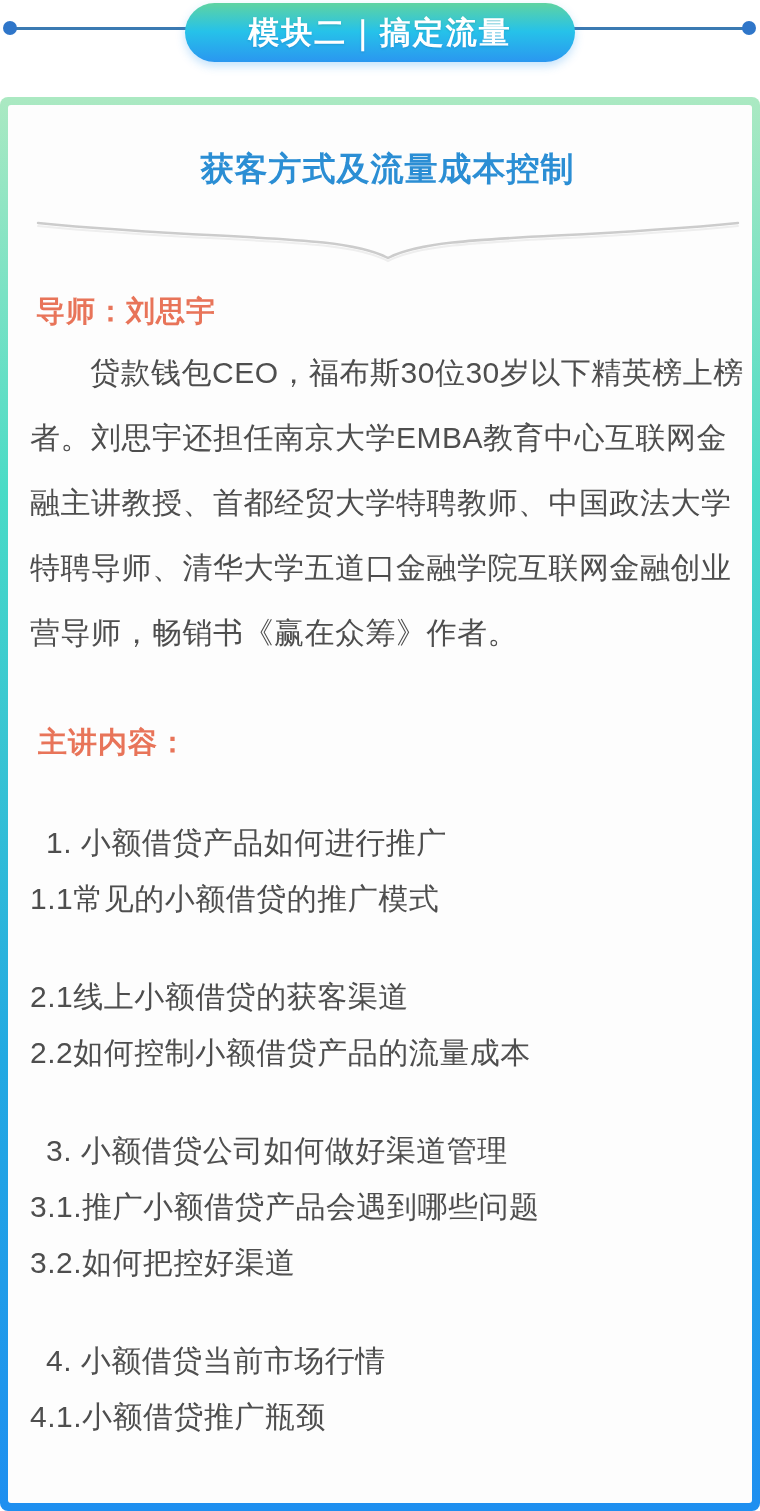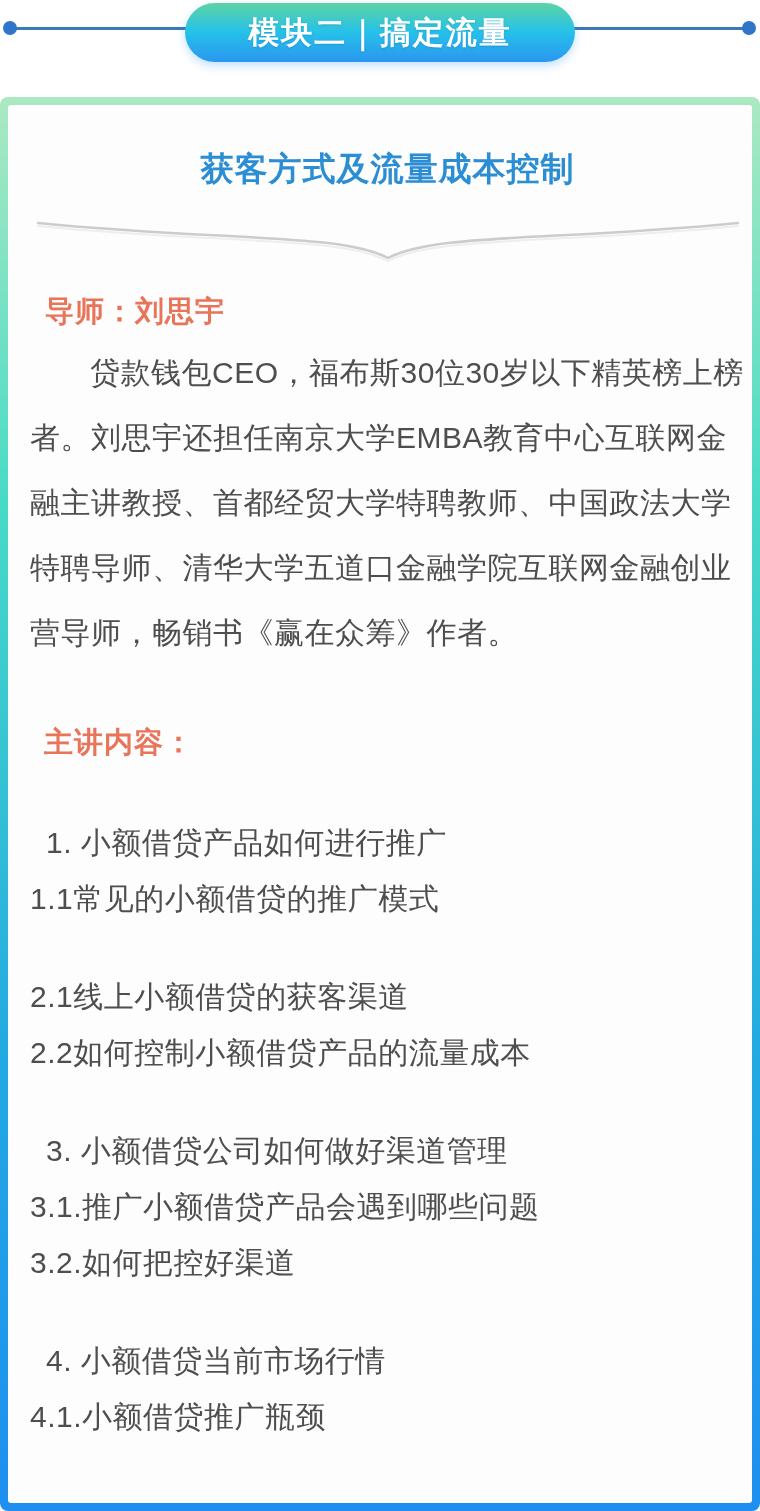--- a/index.html
+++ b/index.html
@@ -91,36 +91,36 @@
   }
   .swoosh {
     display: block;
     margin: 26px auto 0 auto;
   }
 
   .mentor-heading {
     color: #e87459;
     font-size: 29px;
     font-weight: bold;
-    margin: 26px 0 0 15px;
+    margin: 26px 0 0 6px;
     letter-spacing: 1px;
   }
   .bio {
     color: #4e4e4e;
     font-size: 30px;
     line-height: 65px;
     text-indent: 2em;
     letter-spacing: 0.5px;
     margin: 8px 0 0 0;
   }
   .content-heading {
     color: #e87459;
     font-size: 29px;
     font-weight: bold;
-    margin: 58px 0 0 14px;
+    margin: 58px 0 0 8px;
     letter-spacing: 1px;
   }
 
   .outline { margin-top: 52px; }
   .outline-group { margin: 0 0 42px 0; }
   .group-title {
     color: #4e4e4e;
     font-size: 30px;
     line-height: 56px;
     margin-left: 16px;

